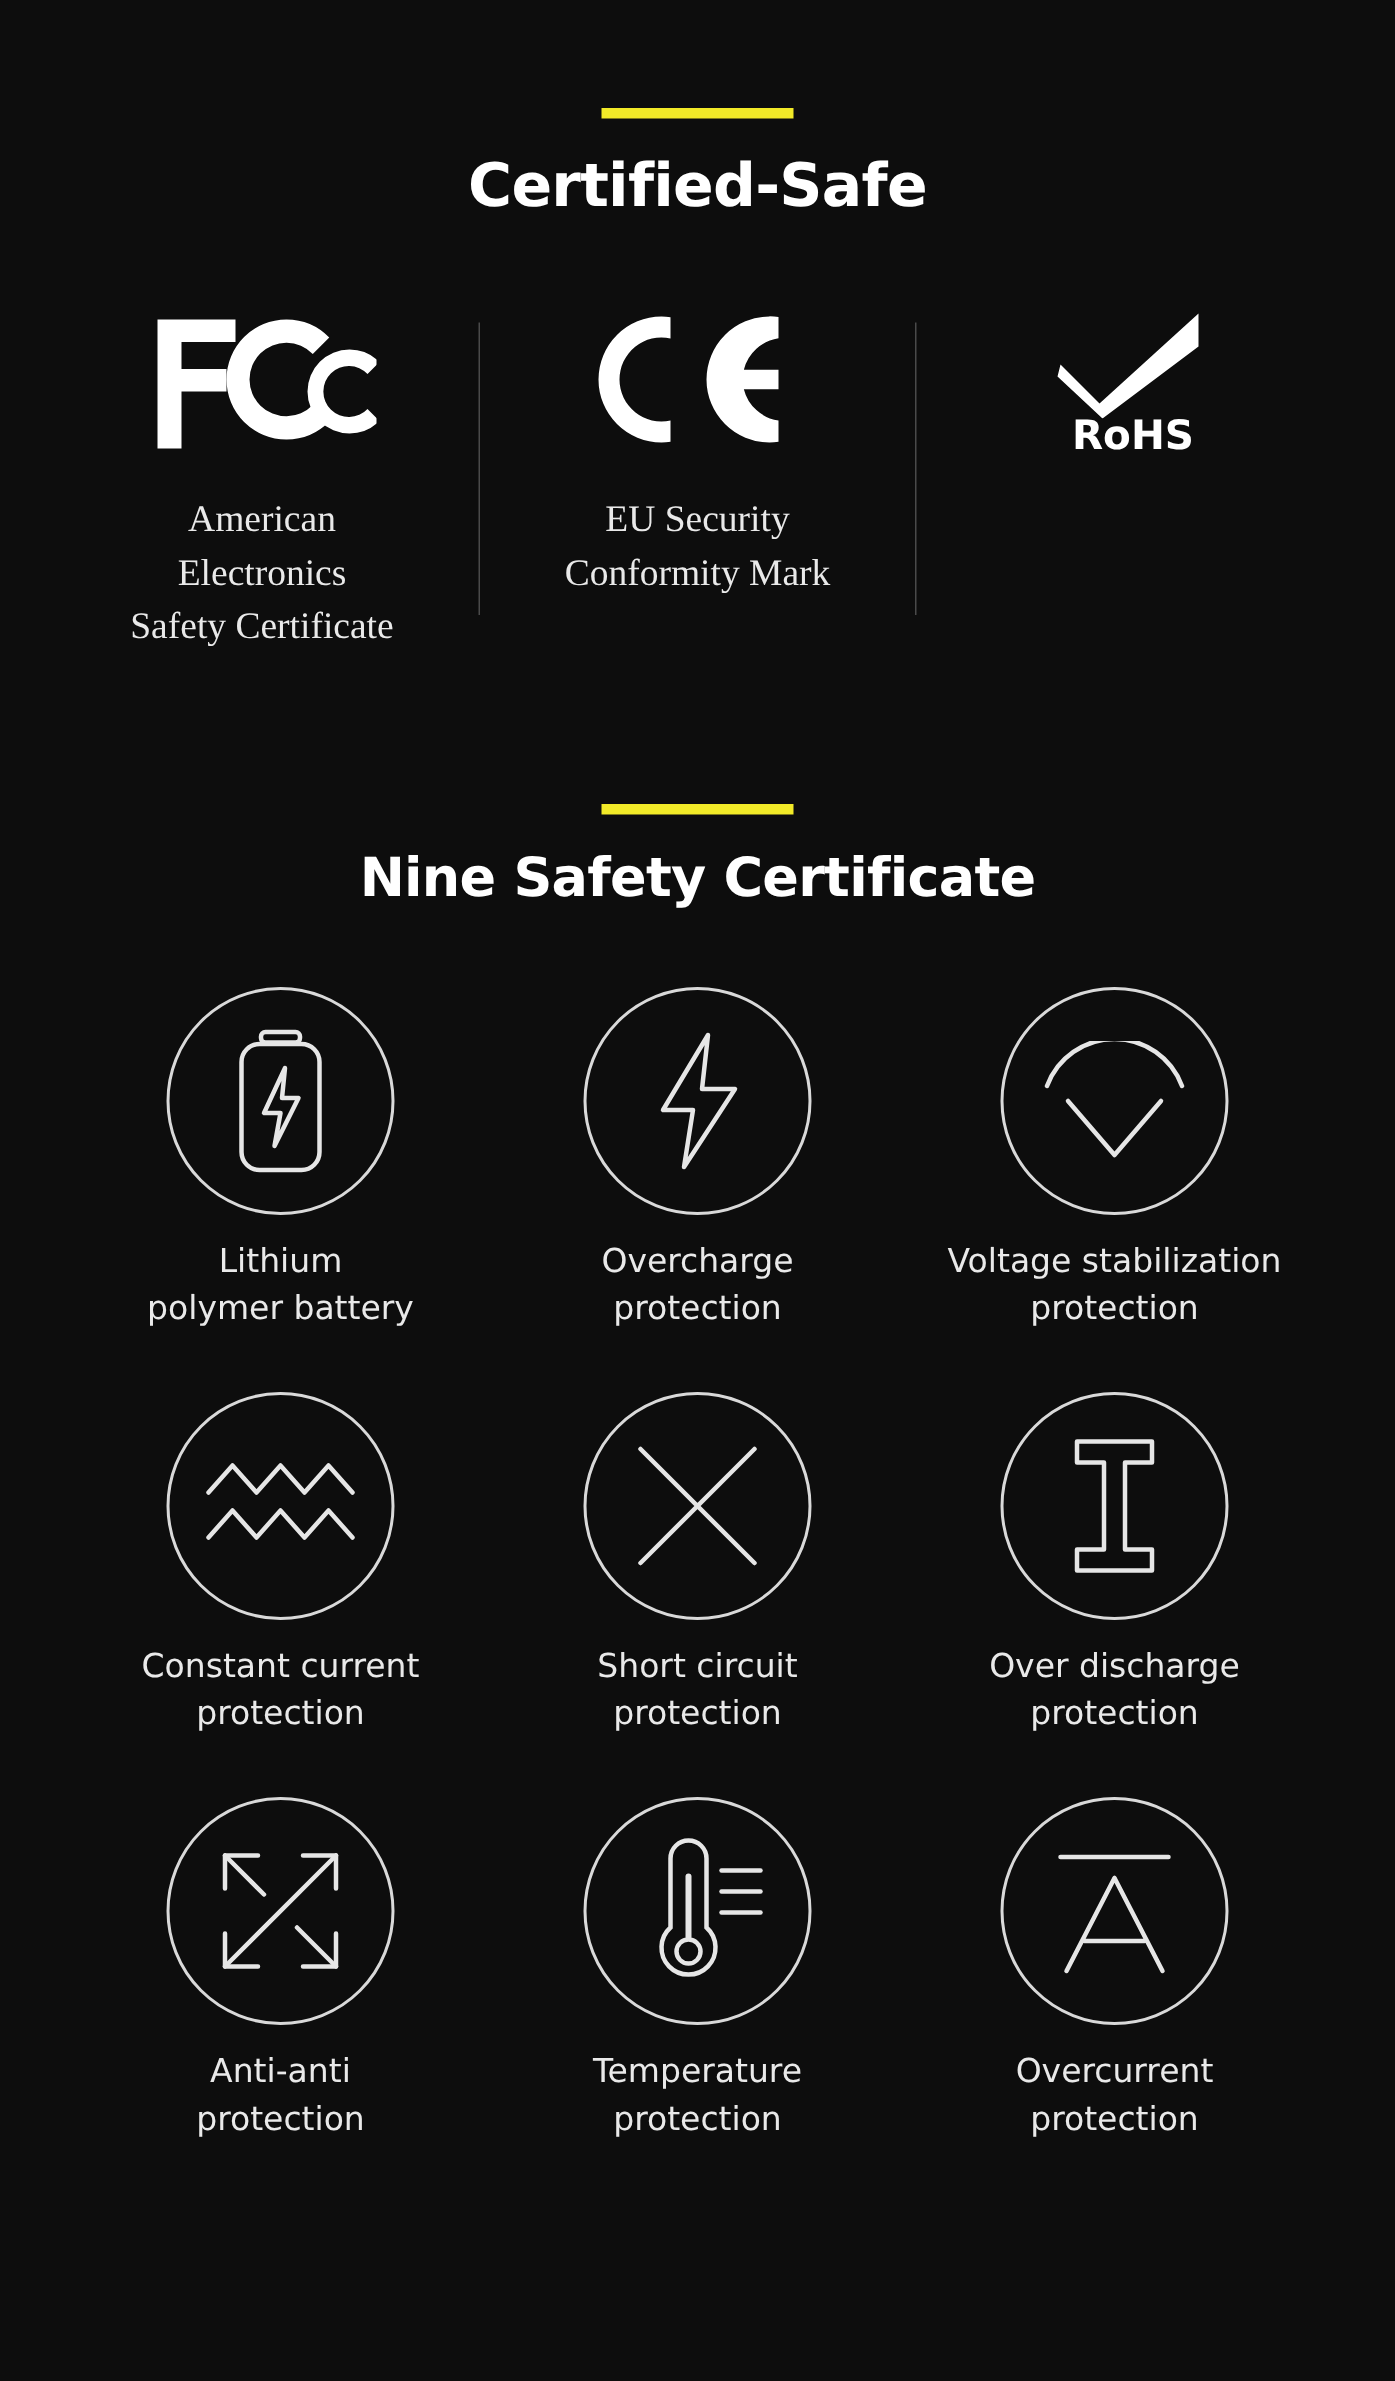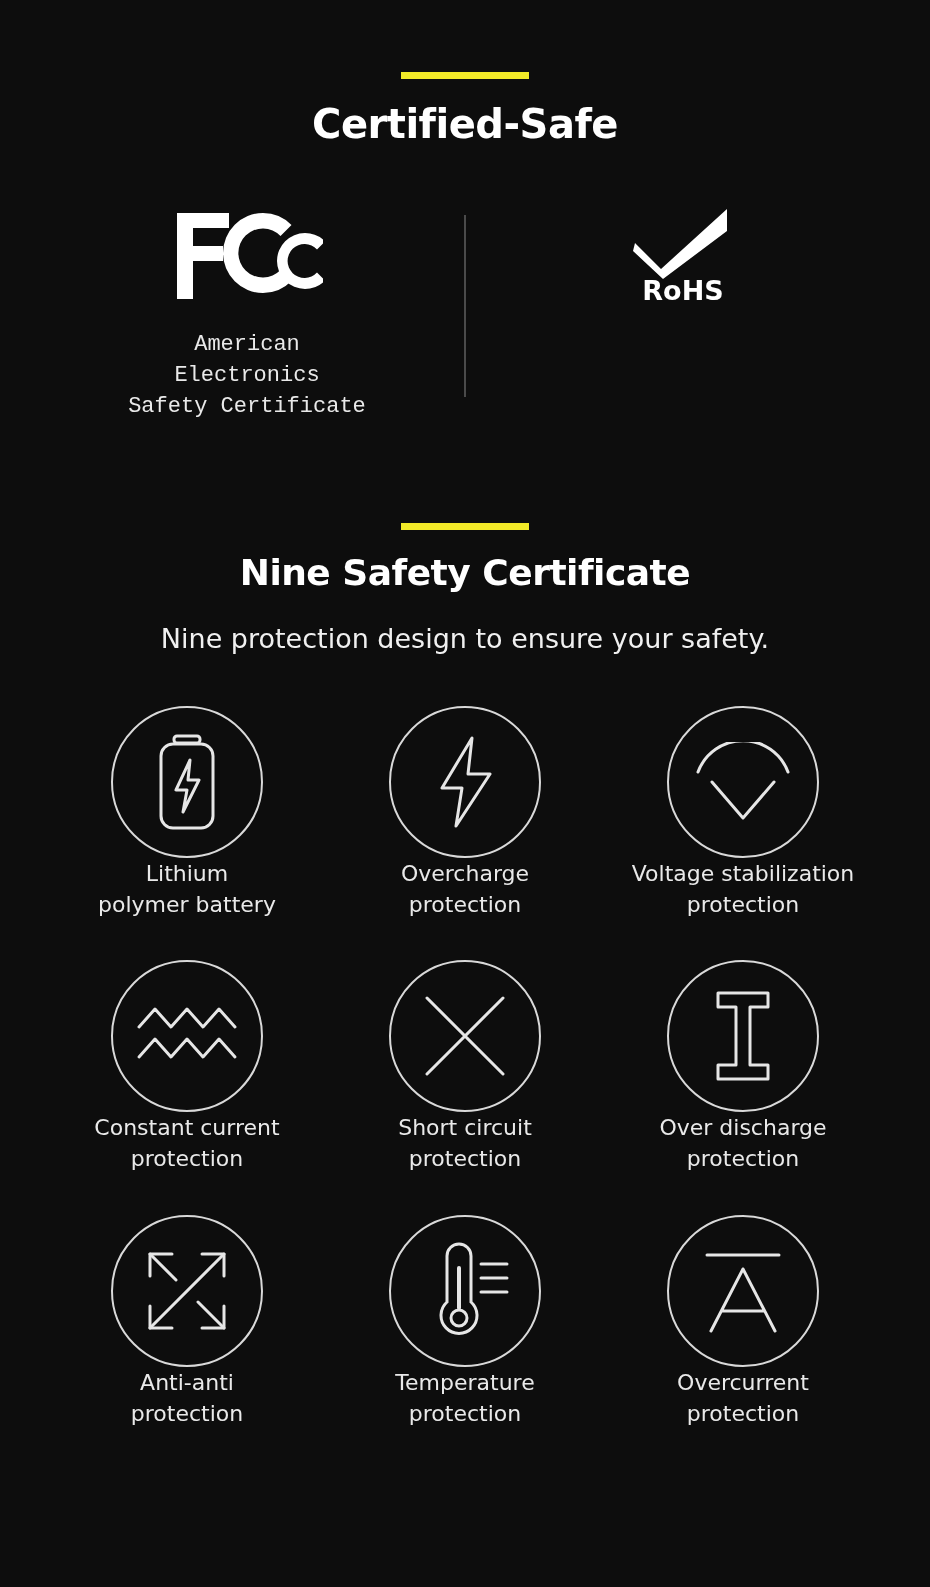--- a/index.html
+++ b/index.html
@@ -59,24 +59,24 @@
     align-self: stretch;
   }
   .cert-mark {
     height: 110px;
     display: flex;
     align-items: flex-start;
     justify-content: center;
   }
   .cert-caption {
     margin-top: 12px;
-    font-size: 22px;
+    font-size: 25px;
     line-height: 1.42;
     color: #e9e9e9;
-    font-family: Liberation Mono, monospace;
+    font-family: Liberation Serif, serif;
   }
 
   
   #prot-section { margin-top: 100px; }
   #prot-title {
     font-size: 36px;
     margin-top: 22px;
   }
   #prot-sub {
     text-align: center;
@@ -98,20 +98,21 @@
     width: 148px;
     height: 148px;
     border: 2px solid #d9d9d9;
     border-radius: 50%;
     margin: 0 auto;
     display: flex;
     align-items: center;
     justify-content: center;
   }
   .cell-label {
+    margin-top: 16px;
     font-size: 22px;
     line-height: 1.42;
     color: #e9e9e9;
   }
   svg { display: block; }
 </style>
 </head>
 <body>
 
 <div class="page">
@@ -131,41 +132,49 @@
             <path d="M92 6 a40 40 0 1 0 0 80 a40 40 0 0 0 28.5 -12 l-11 -11 a24.5 24.5 0 1 1 0 -34 l11 -11 a40 40 0 0 0 -28.5 -12 z" fill="#ffffff"></path>
 
             <path d="M134 26 a28 28 0 1 0 0 56 a28 28 0 0 0 20 -8.4 l-8 -8 a17 17 0 1 1 0 -23.2 l8 -8 a28 28 0 0 0 -20 -8.4 z" fill="#ffffff"></path>
           </svg>
         </div>
         <div class="cert-caption">American<br>Electronics<br>Safety Certificate</div>
       </div>
 
       <div class="cert-divider"></div>
 
+      <div class="cert-item">
+        <div class="cert-mark">
+          <svg width="140" height="92" viewBox="0 0 140 92">
+            <path d="M46 4 a42 42 0 1 0 0 84 a42 42 0 0 0 6 -0.45 v-14.2 a28 28 0 1 1 0 -54.7 v-14.2 a42 42 0 0 0 -6 -0.45 z" fill="#ffffff"></path>
+            <path d="M118 4 a42 42 0 1 0 0 84 a42 42 0 0 0 6 -0.45 v-14.2 a28 28 0 0 1 -23.1 -20.9 h23.1 v-13 h-23.1 a28 28 0 0 1 23.1 -20.9 v-14.2 a42 42 0 0 0 -6 -0.45 z" fill="#ffffff"></path>
+          </svg>
+        </div>
+        <div class="cert-caption">EU Security<br>Conformity Mark</div>
+      </div>
 
       <div class="cert-divider"></div>
 
       <div class="cert-item">
         <div class="cert-mark">
           <div style="text-align:center">
             <svg width="104" height="72" viewBox="0 0 104 72">
               <path d="M4 36 L30 62 L96 2 L96 24 L32 72 L2 44 Z" fill="#ffffff"></path>
             </svg>
             <div style="font-size:27px;font-weight:bold;letter-spacing:0px;margin-top:-4px">RoHS</div>
           </div>
         </div>
       </div>
 
     </div>
   </section>
 
   <section id="prot-section">
     <div class="rule"></div>
     <h2 class="sec-title" id="prot-title">Nine Safety Certificate</h2>
-    <div id="prot-sub">Nine protection design to ensure your safety.</div>
 
     <div class="grid">
 
       <div class="cell">
         <div class="circle">
           <svg width="76" height="100" viewBox="0 0 76 100">
             <rect x="25" y="4" width="26" height="7" rx="3" fill="none" stroke="#e6e6e6" stroke-width="3"></rect>
             <rect x="12" y="12" width="52" height="84" rx="12" fill="none" stroke="#e6e6e6" stroke-width="3"></rect>
             <path d="M41 28 L27 58 h11 l-4 22 l16 -32 h-11 z" fill="none" stroke="#e6e6e6" stroke-width="3" stroke-linejoin="round"></path>
           </svg>

